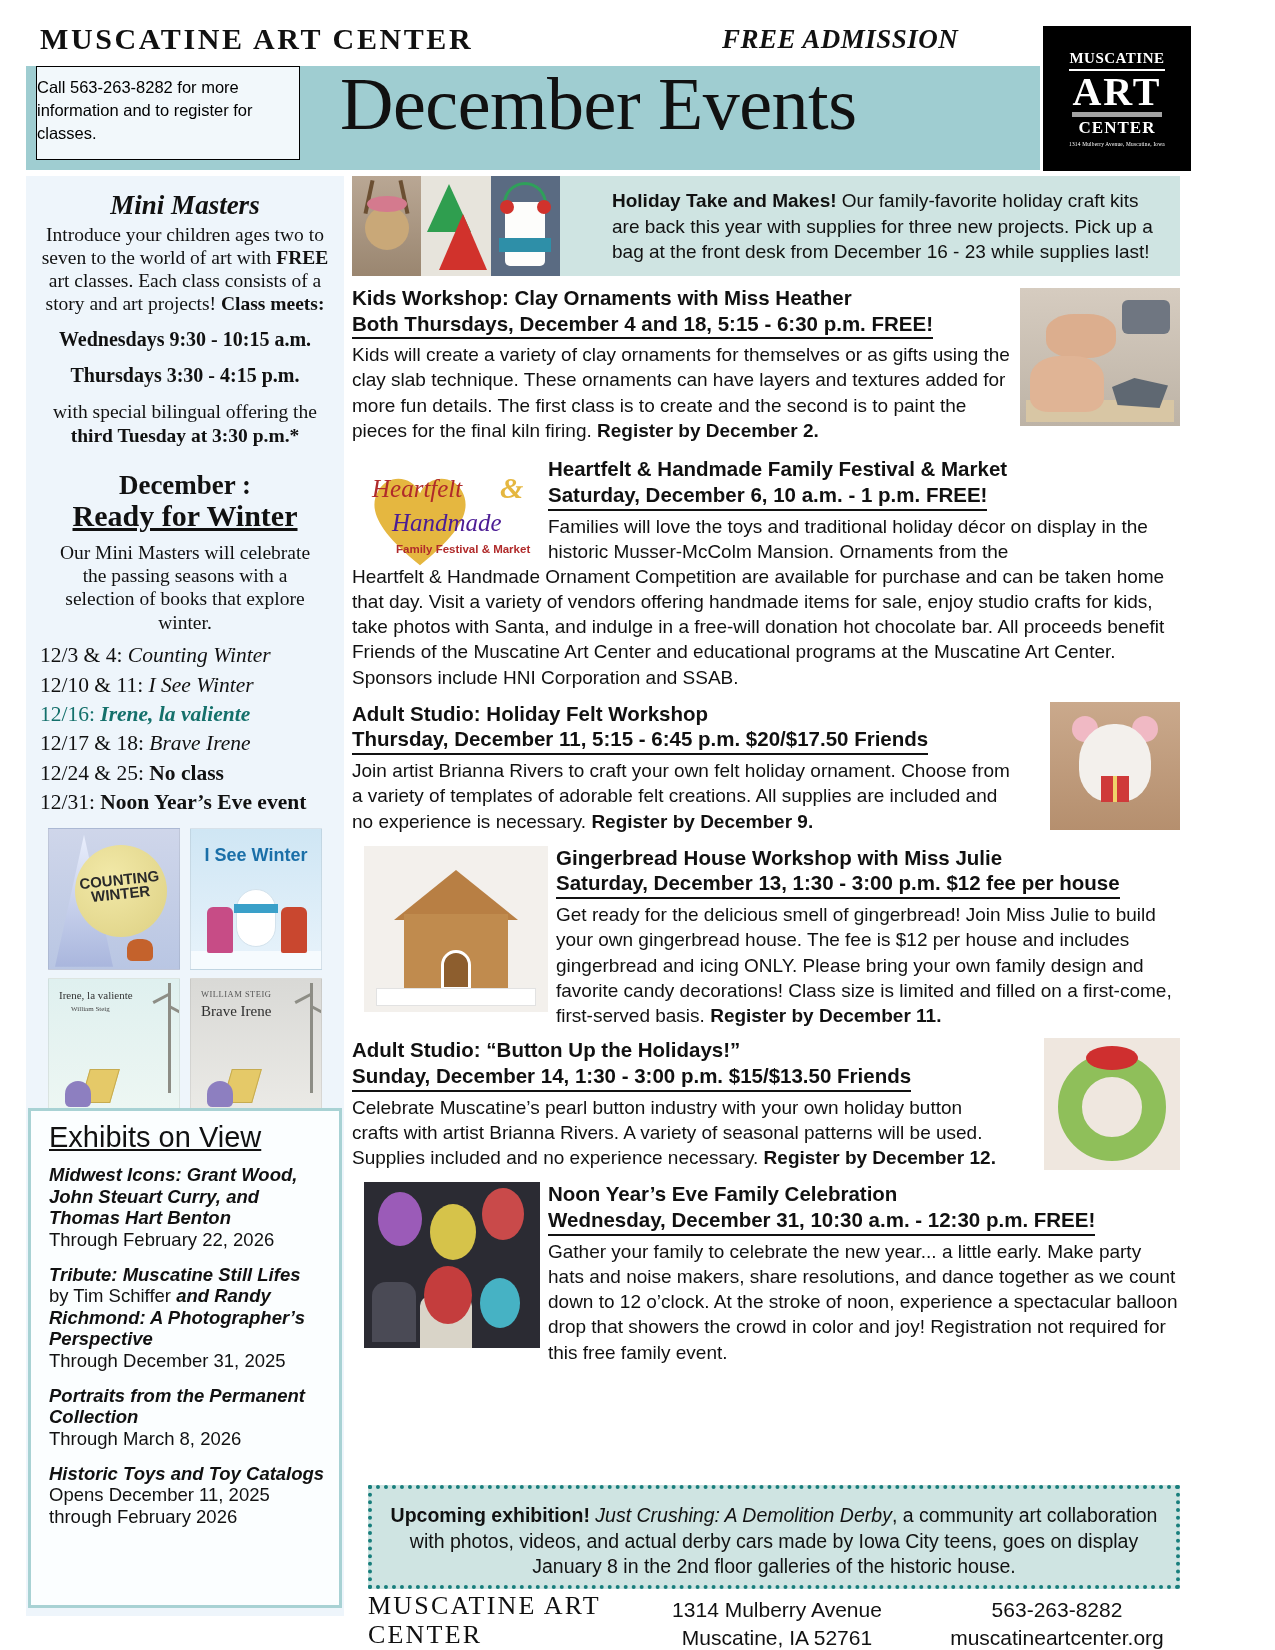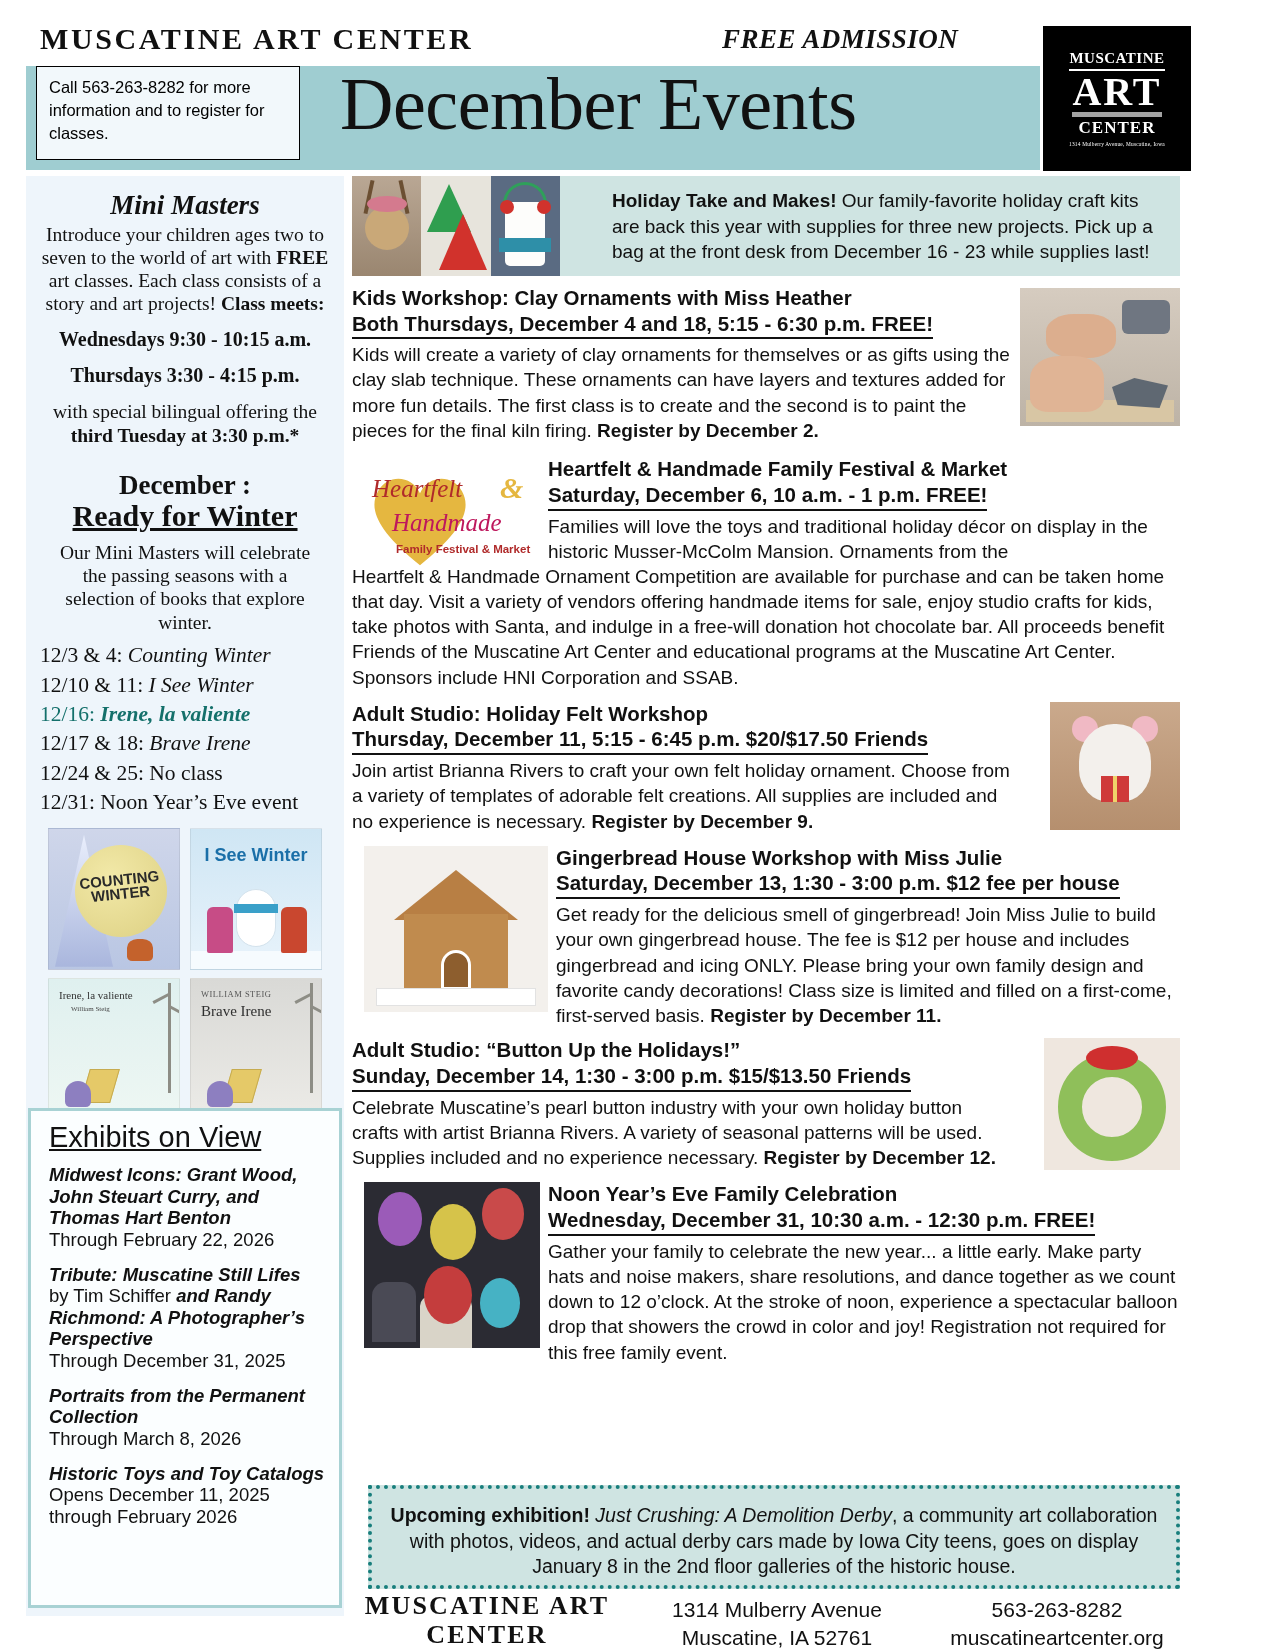--- a/index.html
+++ b/index.html
@@ -26,21 +26,21 @@
     font-weight:bold; font-style:italic; font-size:27px;
     letter-spacing:.5px; color:#111;
   }
   .mast-band {
     position:absolute; left:26px; top:66px; width:1014px; height:104px;
     background:#9fcdd1;
   }
   .call-box {
     position:absolute; left:36px; top:66px; width:264px; height:94px;
     background:#f2f8fb; border:1px solid #000;
-    padding:9px 10px 0 12px;
+    padding:9px 10px 0 0;
     font-size:16.5px; line-height:1.38; color:#000;
     font-family:"Liberation Sans", sans-serif;
   }
   .december-events {
     position:absolute; left:340px; top:62px;
     font-family:"Liberation Serif", serif;
     font-size:74px; color:#111; letter-spacing:-0.5px;
   }
   .logo-box {
     position:absolute; left:1043px; top:26px; width:148px; height:145px;
@@ -90,21 +90,21 @@
     text-align:center; font-family:"Liberation Serif", serif;
     font-size:19.5px; line-height:1.2; margin-top:8px; padding:0 22px; color:#111;
   }
   .book-list { margin-top:7px; padding-left:14px; }
   .book-row {
     font-family:"Liberation Serif", serif; font-size:21.5px;
     line-height:1.37; color:#111;
   }
   .book-row .d { font-weight:normal;margin-top:24px; }
   .book-row .t { font-style:italic; }
-  .book-row .plain { font-style:normal; }
+  .book-row .plain { font-style:normal;font-weight:bold; }
   .book-row.teal, .book-row.teal .d, .book-row.teal .t { color:#14706b; }
   .book-row.teal .t { font-weight:bold; }
 
   .covers { margin:10px 0 0 0; padding:0 22px;
     display:grid; grid-template-columns:1fr 1fr; gap:8px 10px; }
   .cover { height:142px; position:relative; overflow:hidden; border:1px solid rgba(0,0,0,.07); }
 
   
   .cv-counting { background:linear-gradient(#cfd6ea,#b9c6e3); }
   .cv-counting .moon { position:absolute; right:12px; top:16px; width:92px;height:92px;
@@ -274,39 +274,39 @@
   .hh-heart {
     position:absolute; left:8px; top:8px; width:104px; height:104px;
     background:#e5b740;
     clip-path:path("M52 100 C10 66 0 44 10 26 C20 8 44 10 52 28 C60 10 84 8 94 26 C104 44 94 66 52 100 Z");
   }
   .hh-h1 { position:absolute; left:12px; top:18px; font-family:"Liberation Serif", serif;
      font-style:italic; font-size:25px; color:#b02a2a; }
   .hh-amp { position:absolute; left:140px; top:14px; font-family:"Liberation Serif", serif;
      font-style:italic; font-weight:bold; font-size:30px; color:#e5b740; }
   .hh-h2 { position:absolute; left:32px; top:52px; font-family:"Liberation Serif", serif;
-     font-style:italic; font-size:25px; color:#be185d; }
+     font-style:italic; font-size:25px; color:#4c1d95; }
   .hh-sub { position:absolute; left:36px; top:86px; font-size:11.5px; font-weight:bold;
      color:#b02a2a; }
 
   
   .upcoming {
     position:absolute; left:368px; top:1485px; width:812px; height:104px;
     background:#cfe4e2; border:4px dotted #187e7c;
     padding:14px 16px 0 16px; text-align:center;
   }
   .upcoming .l { font-size:19.5px; line-height:1.32; color:#111; }
   .upcoming .l b { font-weight:bold; }
   .upcoming .l i { font-style:italic; }
 
   
   .footer { position:absolute; left:352px; top:1592px; width:840px; height:58px; }
-  .ft-name { position:absolute; left:5px; top:0; width:260px; text-align:center;
+  .ft-name { position:absolute; left:16px; top:0; width:260px; 
      font-family:"Liberation Serif", serif; font-size:26px; letter-spacing:2.2px; color:#111;
-     line-height:1.1;font-weight:bold; }
+     line-height:1.1; }
   .ft-addr { position:absolute; left:300px; top:4px; width:250px; text-align:center;
      font-size:21px; line-height:1.35; color:#111; }
   .ft-contact { position:absolute; left:570px; top:4px; width:270px; text-align:center;
      font-size:21px; line-height:1.35; color:#111; }
 </style>
 </head>
 <body>
 
 <div class="masthead">
   <div class="mast-title">MUSCATINE ART CENTER</div>

